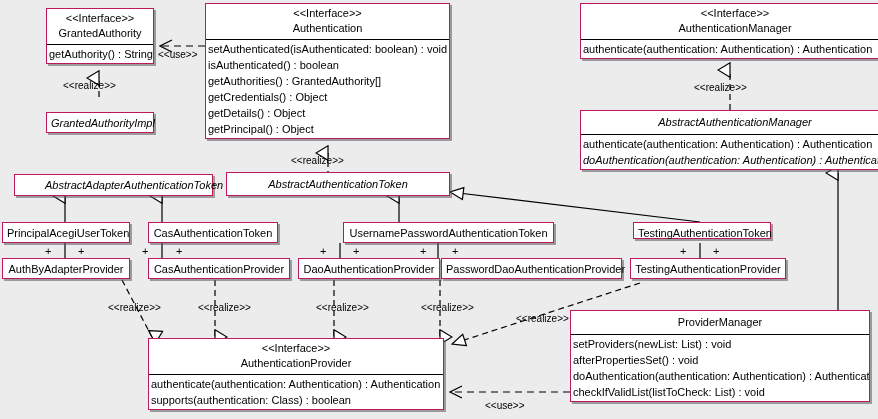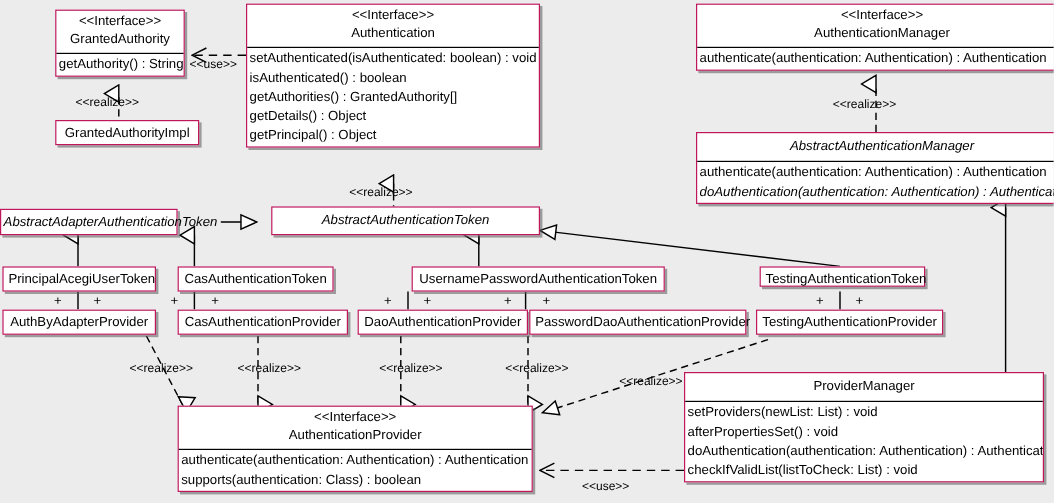--- a/index.html
+++ b/index.html
@@ -172,35 +172,36 @@
   <div class="uml-class" style="left:46px;top:8px;width:108px;">
     <div class="hdr">
       <span class="stereo">&lt;&lt;Interface&gt;&gt;</span>
       <span class="cname">GrantedAuthority</span>
     </div>
     <div class="compartment">
       <div class="member">getAuthority() : String</div>
     </div>
   </div>
 
-  <div class="uml-class compact" style="left:46px;top:100px;width:120px;height:21px;">
+  <div class="uml-class compact" style="left:46px;top:112px;width:108px;height:21px;font-style:italic;">
     <div class="hdr" style="line-height:15px;">
       <span class="cname">GrantedAuthorityImpl</span>
     </div>
   </div>
 
   <div class="uml-class" style="left:205px;top:3px;width:245px;">
     <div class="hdr">
       <span class="stereo">&lt;&lt;Interface&gt;&gt;</span>
       <span class="cname">Authentication</span>
     </div>
     <div class="compartment">
       <div class="member">setAuthenticated(isAuthenticated: boolean) : void</div>
       <div class="member">isAuthenticated() : boolean</div>
       <div class="member">getAuthorities() : GrantedAuthority[]</div>
+      <div class="member">getCredentials() : Object</div>
       <div class="member">getDetails() : Object</div>
       <div class="member">getPrincipal() : Object</div>
     </div>
   </div>
 
   <div class="uml-class" style="left:580px;top:3px;width:310px;">
     <div class="hdr">
       <span class="stereo">&lt;&lt;Interface&gt;&gt;</span>
       <span class="cname">AuthenticationManager</span>
     </div>
@@ -212,21 +213,21 @@
   <div class="uml-class" style="left:580px;top:110px;width:310px;">
     <div class="hdr" style="padding-top:4px;padding-bottom:4px;">
       <span class="cname abstract">AbstractAuthenticationManager</span>
     </div>
     <div class="compartment">
       <div class="member">authenticate(authentication: Authentication) : Authentication</div>
       <div class="member abstract">doAuthentication(authentication: Authentication) : Authentication</div>
     </div>
   </div>
 
-  <div class="uml-class compact" style="left:0;top:174px;width:148px;height:22px;">
+  <div class="uml-class compact" style="left:14px;top:174px;width:199px;height:22px;padding-left:28px;">
     <div class="hdr" style="line-height:16px;padding:2px 2px;">
       <span class="cname abstract">AbstractAdapterAuthenticationToken</span>
     </div>
   </div>
 
   <div class="uml-class compact" style="left:226px;top:172px;width:224px;height:24px;">
     <div class="hdr" style="line-height:18px;padding:2px 2px;">
       <span class="cname abstract">AbstractAuthenticationToken</span>
     </div>
   </div>

